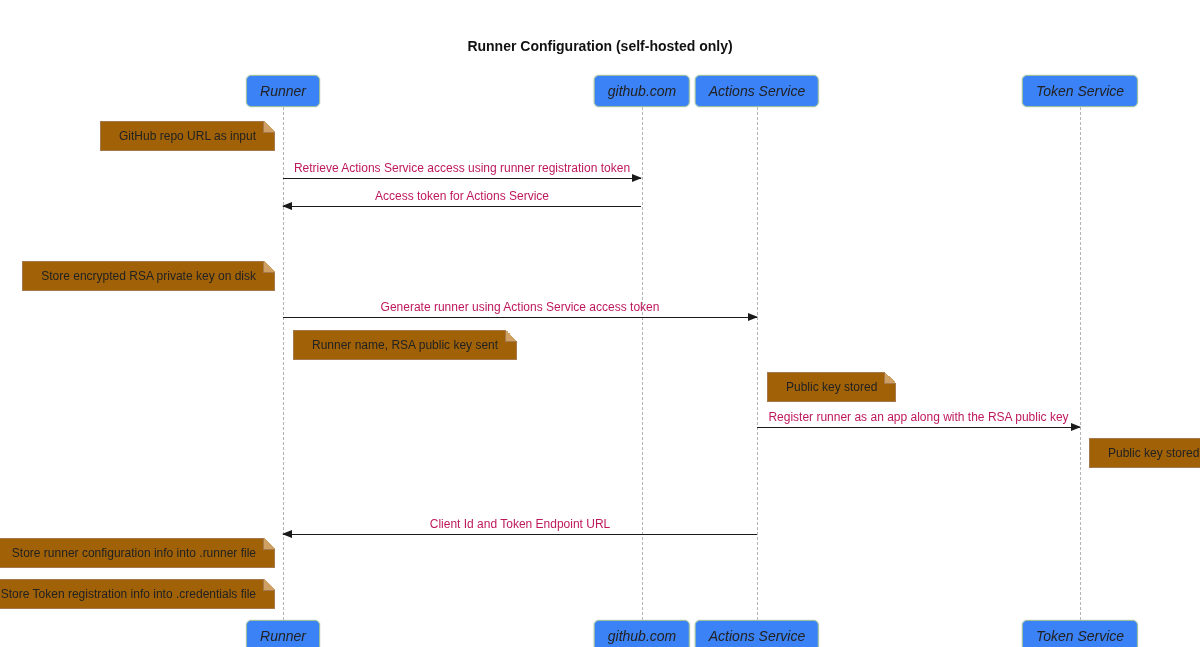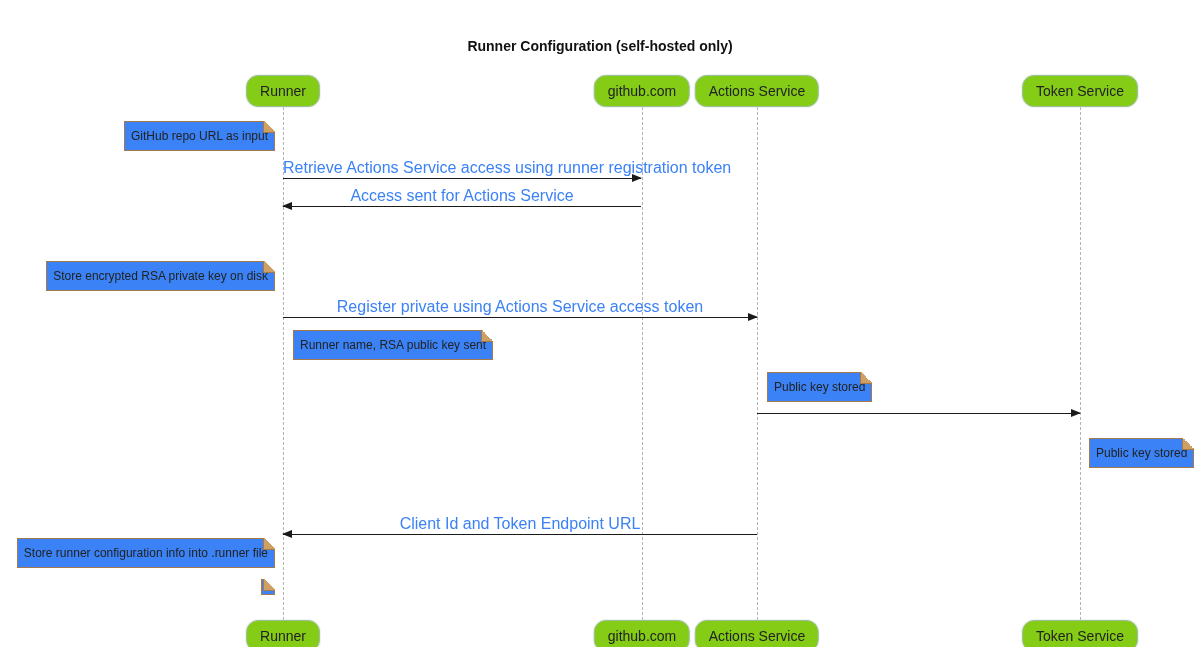--- a/index.html
+++ b/index.html
@@ -10,40 +10,40 @@
   .title {
     position:absolute; top:8px; left:0; width:100%;
     text-align:center; font-size:14px; font-weight:bold; color:#111;
   }
   .lifeline {
     position:absolute; top:77px; height:513px; width:0;
     border-left:1px dashed #b3b3b3; z-index:1;
   }
   .participant {
     position:absolute; transform:translateX(-50%);
-    background:#84cc16; border:1px solid #9cc09c; border-radius:12px;
+    background:#3b82f6; border:1px solid #9cc09c; border-radius:5px;
     padding:6px 13px; font-size:14px; line-height:18px; color:#222;
-    white-space:nowrap; z-index:2; box-shadow:0 0 0 1px rgba(210,220,210,0.35);
+    white-space:nowrap; z-index:2; box-shadow:0 0 0 1px rgba(210,220,210,0.35);font-style:italic;
   }
   .p-top { top:45px; }
   .p-bottom { top:590px; }
   .note {
-    position:absolute; background:#3b82f6; border:1px solid #a5794b;
-    padding:7px 6px; font-size:12px; line-height:14px; color:#222;
+    position:absolute; background:#a16207; border:1px solid #a5794b;
+    padding:7px 18px; font-size:12px; line-height:14px; color:#222;
     white-space:nowrap; z-index:3;
   }
   .note .fold {
     position:absolute; top:-1px; right:-1px; width:11px; height:11px;
     background:linear-gradient(to bottom left, #ffffff 50%, #cfa064 50%);
     border-left:1px solid #a5794b; border-bottom:1px solid #a5794b;
   }
   .message { position:absolute; z-index:2; }
   .msg-label {
-    font-size:16px; line-height:14px; height:14px; text-align:center;
-    white-space:nowrap; color:#3b82f6;
+    font-size:12px; line-height:14px; height:14px; text-align:center;
+    white-space:nowrap; color:#be185d;
   }
   .msg-line {
     position:relative; height:0; border-top:1px solid #1a1a1a; margin-top:3px;
   }
   .msg-line .head { position:absolute; top:-5px; width:0; height:0; }
   .dir-right .head {
     right:-1px;
     border-left:10px solid #1a1a1a;
     border-top:4.5px solid transparent; border-bottom:4.5px solid transparent;
   }
@@ -87,42 +87,43 @@
   <div class="note" style="left:767px; top:342px">
     <span>Public key stored</span><i class="fold"></i>
   </div>
   <div class="note" style="left:1089px; top:408px">
     <span>Public key stored</span><i class="fold"></i>
   </div>
   <div class="note" style="right:925px; top:508px">
     <span>Store runner configuration info into .runner file</span><i class="fold"></i>
   </div>
   <div class="note" style="right:925px; top:549px">
-    <i class="fold"></i>
+    <span>Store Token registration info into .credentials file</span><i class="fold"></i>
   </div>
 
   <div class="message dir-right" style="left:283px; top:131px; width:358px">
     <div class="msg-label">Retrieve Actions Service access using runner registration token</div>
     <div class="msg-line">
         <i class="head"></i>
       </div>
   </div>
   <div class="message dir-left" style="left:283px; top:159px; width:358px">
-    <div class="msg-label">Access sent for Actions Service</div>
+    <div class="msg-label">Access token for Actions Service</div>
     <div class="msg-line">
         <i class="head"></i>
       </div>
   </div>
   <div class="message dir-right" style="left:283px; top:270px; width:474px">
-    <div class="msg-label">Register private using Actions Service access token</div>
+    <div class="msg-label">Generate runner using Actions Service access token</div>
     <div class="msg-line">
         <i class="head"></i>
       </div>
   </div>
   <div class="message dir-right" style="left:757px; top:380px; width:323px">
+    <div class="msg-label">Register runner as an app along with the RSA public key</div>
     <div class="msg-line">
         <i class="head"></i>
       </div>
   </div>
   <div class="message dir-left" style="left:283px; top:487px; width:474px">
     <div class="msg-label">Client Id and Token Endpoint URL</div>
     <div class="msg-line">
         <i class="head"></i>
       </div>
   </div>

